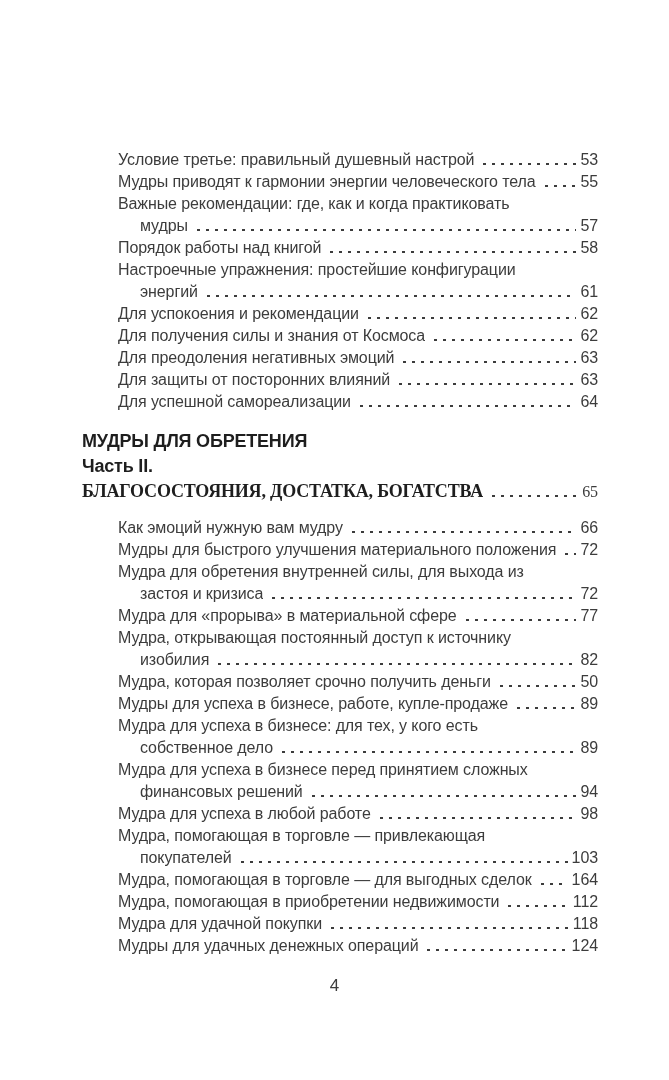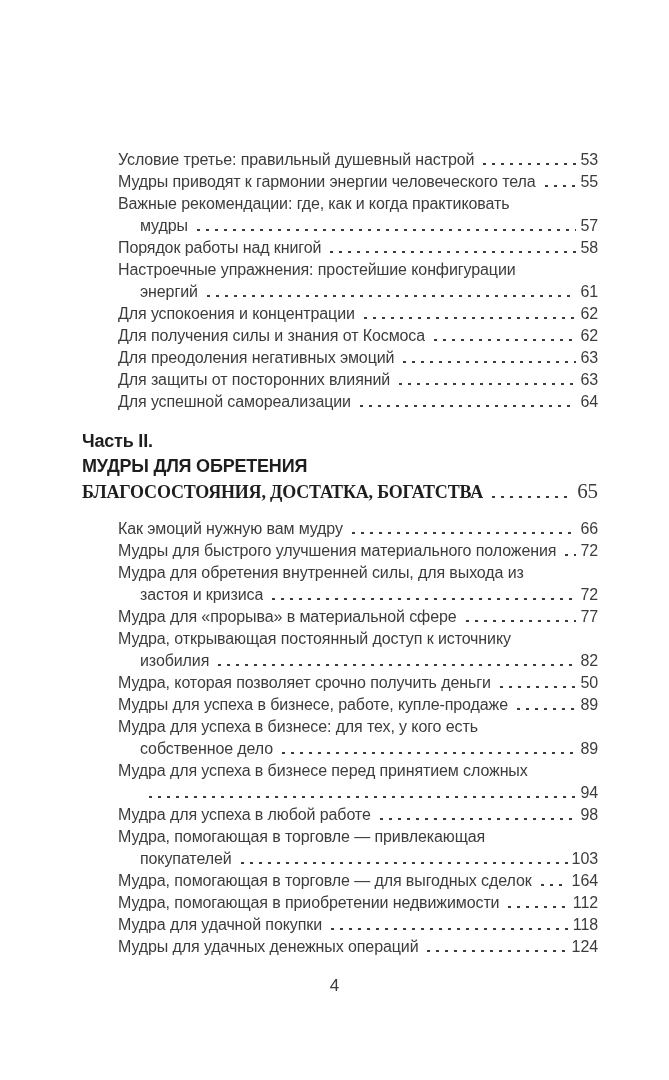--- a/index.html
+++ b/index.html
@@ -54,21 +54,21 @@
   .h-row {
     display: flex;
     align-items: baseline;
     white-space: nowrap;
     overflow: hidden;
     font-family: Liberation Serif, serif;
   }
   .h-row .dots { color: var(--body-text, #3c3c3c); margin-bottom: 6px; }
   .h-page {
     font-weight: normal;
-    font-size: 21px;
+    font-size: 16px;
     letter-spacing: -0.1px;
     color: var(--body-text, #3c3c3c);
     flex: 0 0 auto;
   }
   .footer {
     position: absolute;
     top: 976px;
     left: 0;
     width: 100%;
     text-align: center;
@@ -115,21 +115,21 @@
         <div class="entry">
           <div class="row">Настроечные упражнения: простейшие конфигурации</div>
           <div class="row cont">
             <span class="t">энергий</span>
             <span class="dots"></span>
             <span class="p">61</span>
           </div>
         </div>
         <div class="entry">
           <div class="row">
-            <span class="t">Для успокоения и концентрации</span>
+            <span class="t">Для успокоения и рекомендации</span>
             <span class="dots"></span>
             <span class="p">62</span>
           </div>
         </div>
         <div class="entry">
           <div class="row">
             <span class="t">Для получения силы и знания от Космоса</span>
             <span class="dots"></span>
             <span class="p">62</span>
           </div>
@@ -151,22 +151,22 @@
         <div class="entry">
           <div class="row">
             <span class="t">Для успешной самореализации</span>
             <span class="dots"></span>
             <span class="p">64</span>
           </div>
         </div>
       </div>
 
     <div class="heading">
+      <div>МУДРЫ ДЛЯ ОБРЕТЕНИЯ</div>
       <div>Часть II.</div>
-      <div>МУДРЫ ДЛЯ ОБРЕТЕНИЯ</div>
       <div class="h-row">
         <span class="t">БЛАГОСОСТОЯНИЯ, ДОСТАТКА, БОГАТСТВА</span>
         <span class="dots"></span>
         <span class="h-page">65</span>
       </div>
     </div>
 
     <div id="toc-section-2">
         <div class="entry">
           <div class="row">
@@ -223,20 +223,21 @@
           <div class="row">Мудра для успеха в бизнесе: для тех, у кого есть</div>
           <div class="row cont">
             <span class="t">собственное дело</span>
             <span class="dots"></span>
             <span class="p">89</span>
           </div>
         </div>
         <div class="entry">
           <div class="row">Мудра для успеха в бизнесе перед принятием сложных</div>
           <div class="row cont">
+            <span class="t">финансовых решений</span>
             <span class="dots"></span>
             <span class="p">94</span>
           </div>
         </div>
         <div class="entry">
           <div class="row">
             <span class="t">Мудра для успеха в любой работе</span>
             <span class="dots"></span>
             <span class="p">98</span>
           </div>

